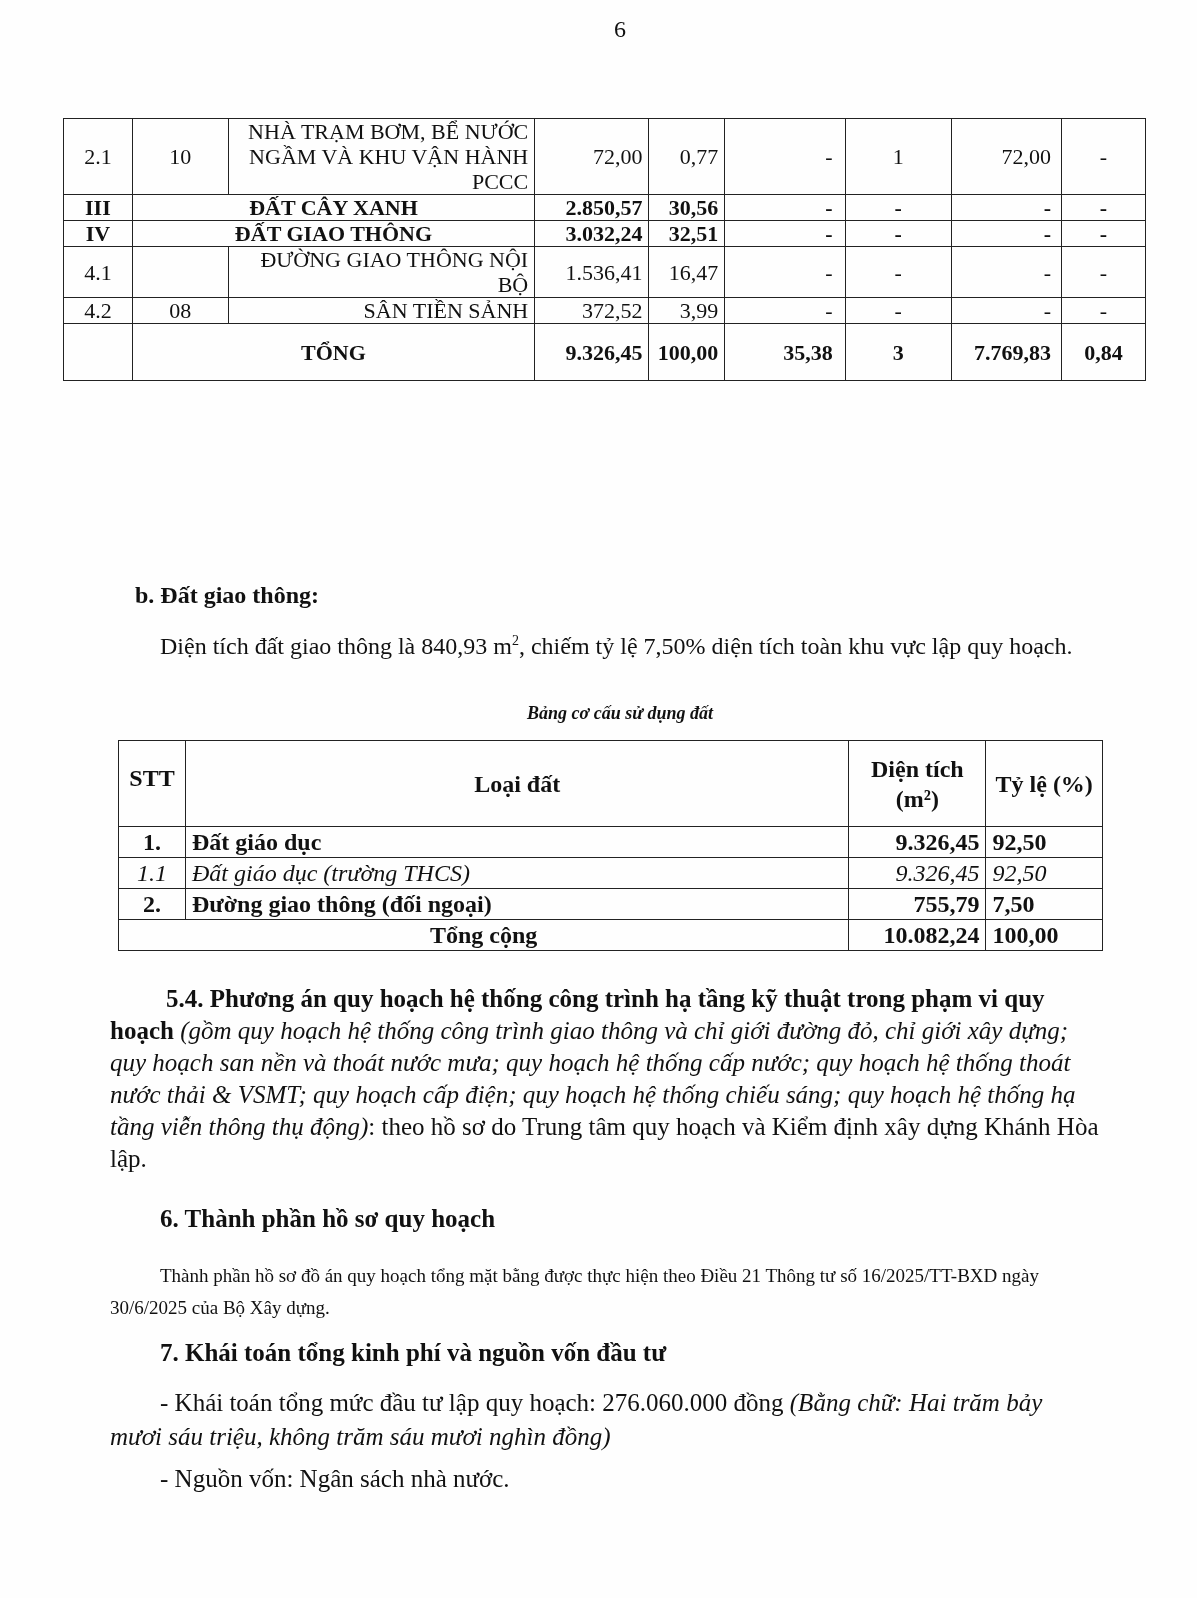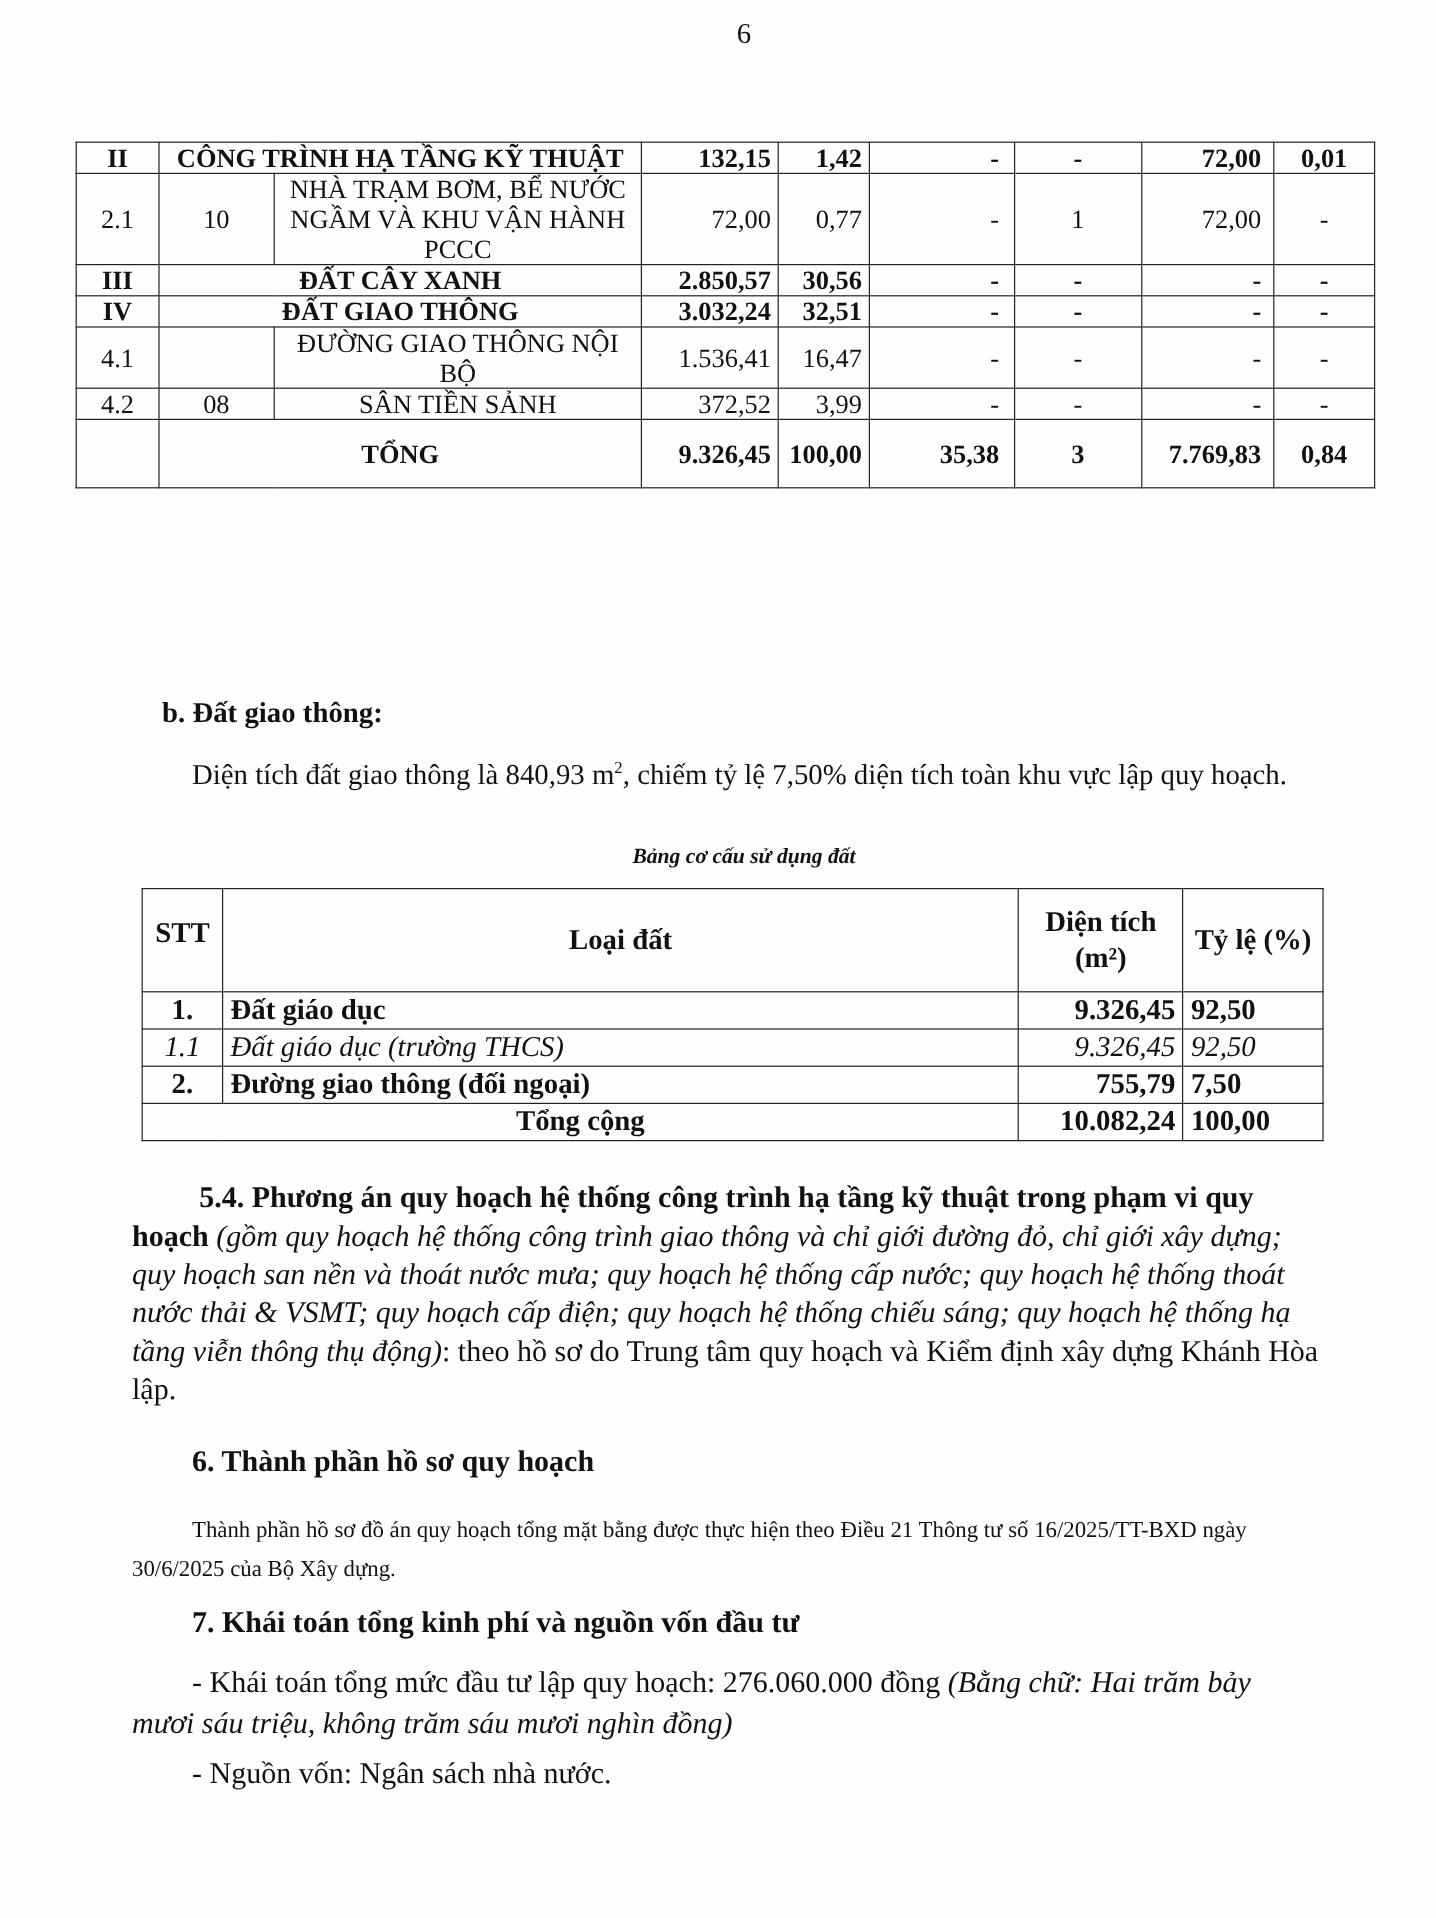--- a/index.html
+++ b/index.html
@@ -4,21 +4,21 @@
 <style>
   html, body { margin:0; padding:0; background:#fefefe; }
   body { width:1197px; height:1598px; position:relative; overflow:hidden;
          font-family:"Liberation Serif", "DejaVu Serif", serif; color:#111; }
   .page-num { position:absolute; top:16px; left:0; width:1240px; text-align:center; font-size:24px; }
   table { border-collapse:collapse; position:absolute; }
   td { border:1.6px solid #222; padding:0 6px; font-size:22px; line-height:25px; vertical-align:middle; }
   .t1 { left:63px; top:118px; width:1083px; }
   .t1 td.c0 { width:55px; text-align:center; }
   .t1 td.c1 { width:82px; text-align:center;margin-top:47px; }
-  .t1 td.c2 { width:290px; text-align:center; }
+  .t1 td.c2 { width:290px; text-align:right; }
   .t1 td.c3 { width:100px; text-align:right; }
   .t1 td.c4 { width:62px; text-align:right; }
   .t1 td.c5 { width:100px; text-align:right; padding-right:12px; }
   .t1 td.c6 { width:92px; text-align:center; }
   .t1 td.c7 { width:92px; text-align:right; padding-right:10px; }
   .t1 td.c8 { width:70px; text-align:center; }
   .t1 td.merged { text-align:center; }
   .b { font-weight:bold; }
   .para { position:absolute; font-size:24px; line-height:30px; }
   .t2 { left:118px; top:740px; width:985px; }
@@ -30,30 +30,20 @@
   .caption { position:absolute; top:703px; left:0; width:1240px; text-align:center; font-style:italic; font-weight:bold; font-size:18px; }
   .i { font-style:italic; }
 </style>
 </head>
 <body>
 
 <div class="page-num">6</div>
 
 <table class="t1">
   <tbody id="t1body">
-      <tr>
-        <td class="b c0">II</td>
-        <td class="b merged" colspan="2">CÔNG TRÌNH HẠ TẦNG KỸ THUẬT</td>
-        <td class="b c3">132,15</td>
-        <td class="b c4">1,42</td>
-        <td class="b c5">-</td>
-        <td class="b c6">-</td>
-        <td class="b c7">72,00</td>
-        <td class="b c8">0,01</td>
-      </tr>
       <tr>
         <td class="c0">2.1</td>
         <td class="c1">10</td>
         <td class="c2">NHÀ TRẠM BƠM, BỂ NƯỚC NGẦM VÀ KHU VẬN HÀNH PCCC</td>
         <td class="c3">72,00</td>
         <td class="c4">0,77</td>
         <td class="c5">-</td>
         <td class="c6">1</td>
         <td class="c7">72,00</td>
         <td class="c8">-</td>

